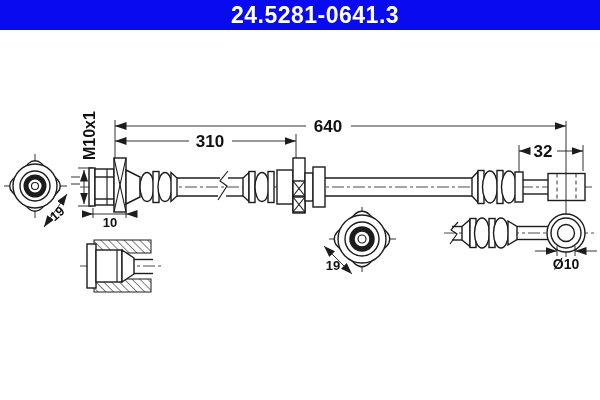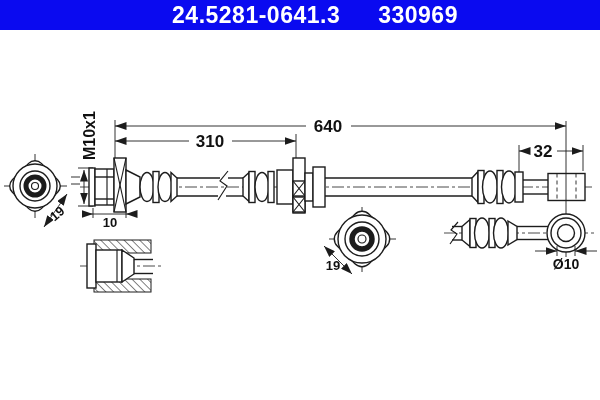--- a/index.html
+++ b/index.html
@@ -22,21 +22,20 @@
   .t17{font-size:17px;} .t14{font-size:14px;} .t13{font-size:13px;} .t16{font-size:16px;}
   .mid{text-anchor:middle;}
 </style>
 </head>
 <body>
 
 <div class="page">
 
   <div class="hdr" style="background-color: rgb(10, 10, 240);">
     <span>24.5281-0641.3</span>
-    <span>330969</span>
   </div>
 
   <svg width="600" height="400" viewBox="0 0 600 400">
     <defs>
       <marker id="arr" markerUnits="userSpaceOnUse" markerWidth="12" markerHeight="8" refX="11.5" refY="4" orient="auto-start-reverse">
         <path d="M0,0 L11.5,4 L0,8 Z" fill="#1c1c1c"></path>
       </marker>
       <pattern id="hatch" width="5.5" height="5.5" patternUnits="userSpaceOnUse" patternTransform="rotate(-45)">
         <line x1="0" y1="0" x2="0" y2="5.5" stroke="#1c1c1c" stroke-width="1.1"></line>
       </pattern>

